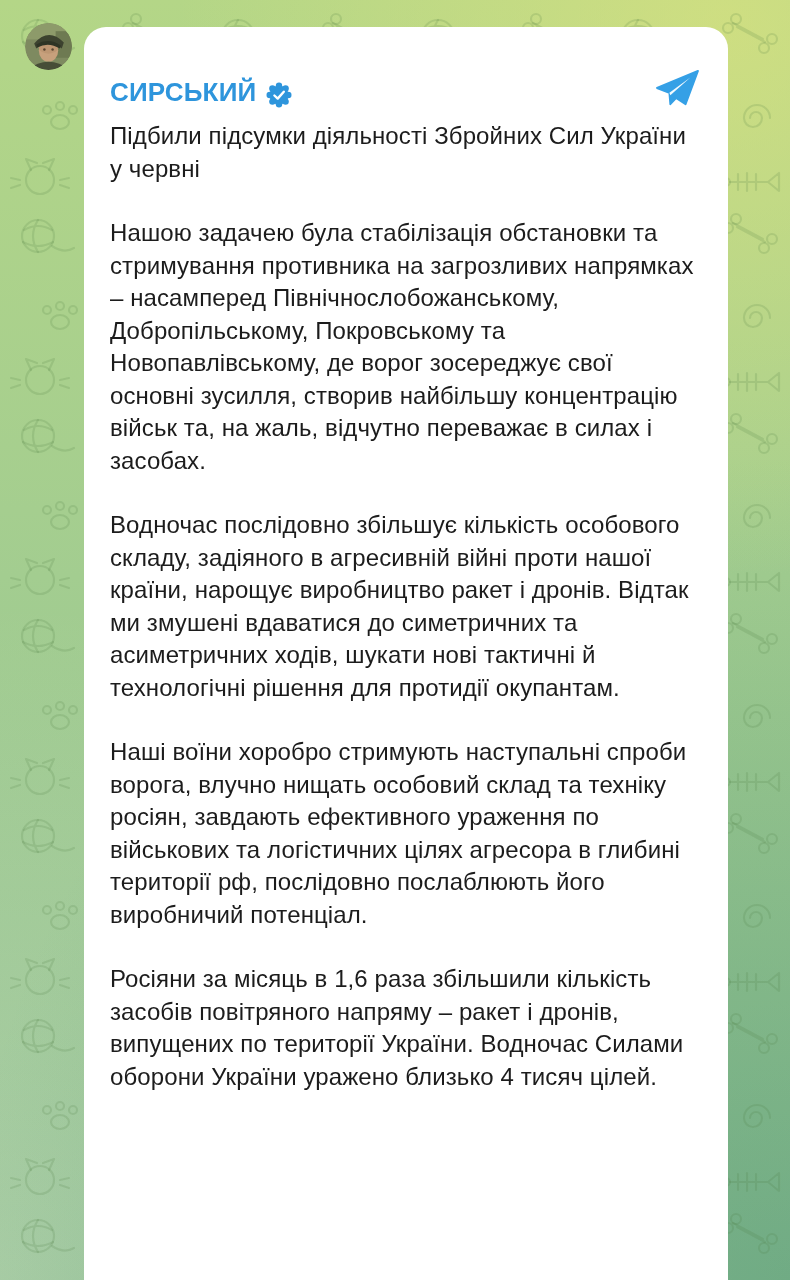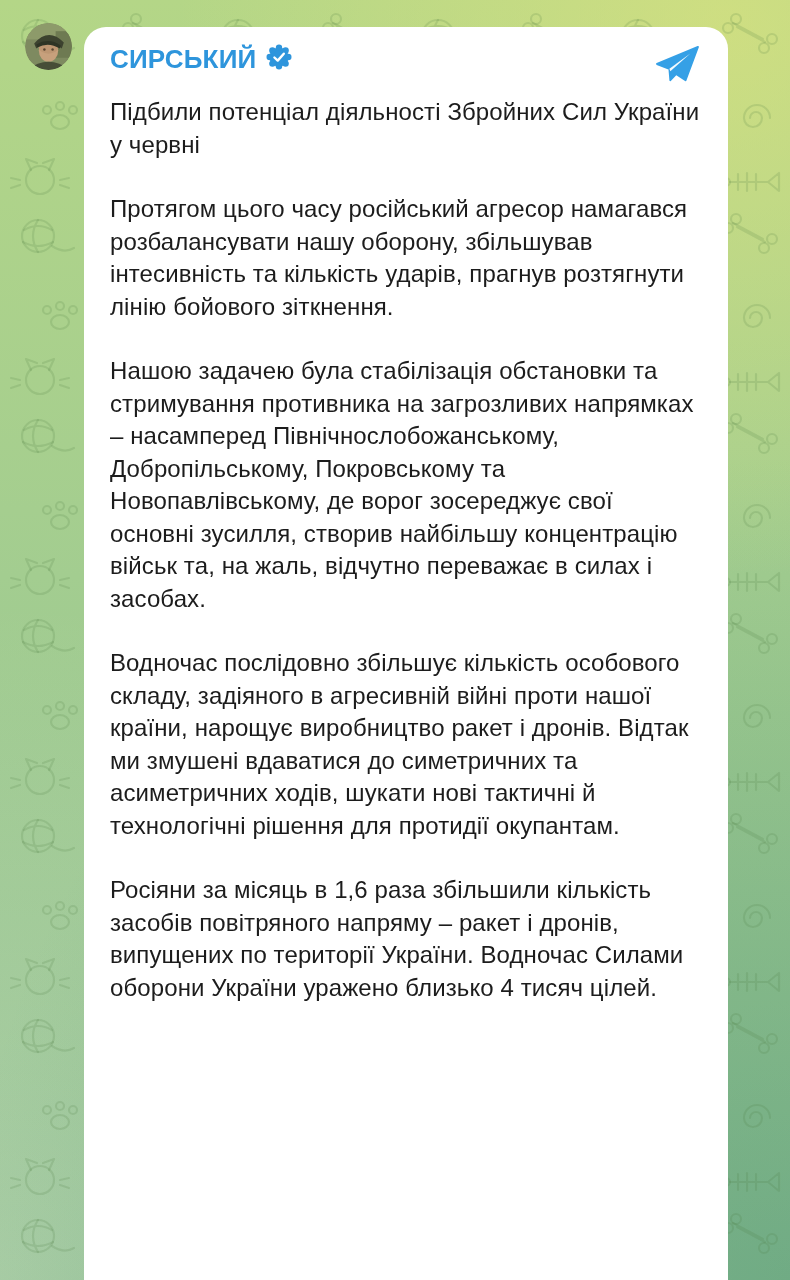--- a/index.html
+++ b/index.html
@@ -35,22 +35,23 @@
     width: 644px;
     height: 1300px;
     background: #ffffff;
     border-radius: 22px 22px 0 0;
     box-sizing: border-box;
     padding: 17px 28px 40px 26px;
     z-index: 1;
   }
   .header-row {
     display: flex;
-    align-items: flex-start;
+    align-items: flex-end;
     margin-bottom: 12px;
+    margin-top: 24px;
   }
   .channel-name {
     color: #2e95dc;
     font-weight: 700;
     font-size: 26px;
     letter-spacing: 0.2px;
     cursor: pointer;
   }
   .verified {
     margin-left: 10px;
@@ -152,21 +153,21 @@
         </svg>
       </span>
       <span class="plane">
         <svg viewBox="0 0 48 42">
           <polygon points="46,3 3,21 16,26 17,38 23,31.5 33,38" fill="#35a0e6" stroke="#35a0e6" stroke-width="2" stroke-linejoin="round"></polygon>
           <polygon points="16,26 38,10 17,28.5" fill="#ffffff" fill-opacity="0.95"></polygon>
         </svg>
       </span>
     </div>
     <div class="message-text">
-        <p>Підбили потенціал діяльності Збройних Сил України у червні</p>
-        <p>Протягом цього часу російський агресор намагався розбалансувати нашу оборону, збільшував інтесивність та кількість ударів, прагнув розтягнути лінію бойового зіткнення.</p>
+        <p>Підбили підсумки діяльності Збройних Сил України у червні</p>
         <p>Нашою задачею була стабілізація обстановки та стримування противника на загрозливих напрямках – насамперед Північнослобожанському, Добропільському, Покровському та Новопавлівському, де ворог зосереджує свої основні зусилля, створив найбільшу концентрацію військ та, на жаль, відчутно переважає в силах і засобах.</p>
         <p>Водночас послідовно збільшує кількість особового складу, задіяного в агресивній війні проти нашої країни, нарощує виробництво ракет і дронів. Відтак ми змушені вдаватися до симетричних та асиметричних ходів, шукати нові тактичні й технологічні рішення для протидії окупантам.</p>
+        <p>Наші воїни хоробро стримують наступальні спроби ворога, влучно нищать особовий склад та техніку росіян, завдають ефективного ураження по військових та логістичних цілях агресора в глибині території рф, послідовно послаблюють його виробничий потенціал.</p>
         <p>Росіяни за місяць в 1,6 раза збільшили кількість засобів повітряного напряму – ракет і дронів, випущених по території України. Водночас Силами оборони України уражено близько 4 тисяч цілей.</p>
       </div>
   </div>
 
 </div>
 
 </body></html>

